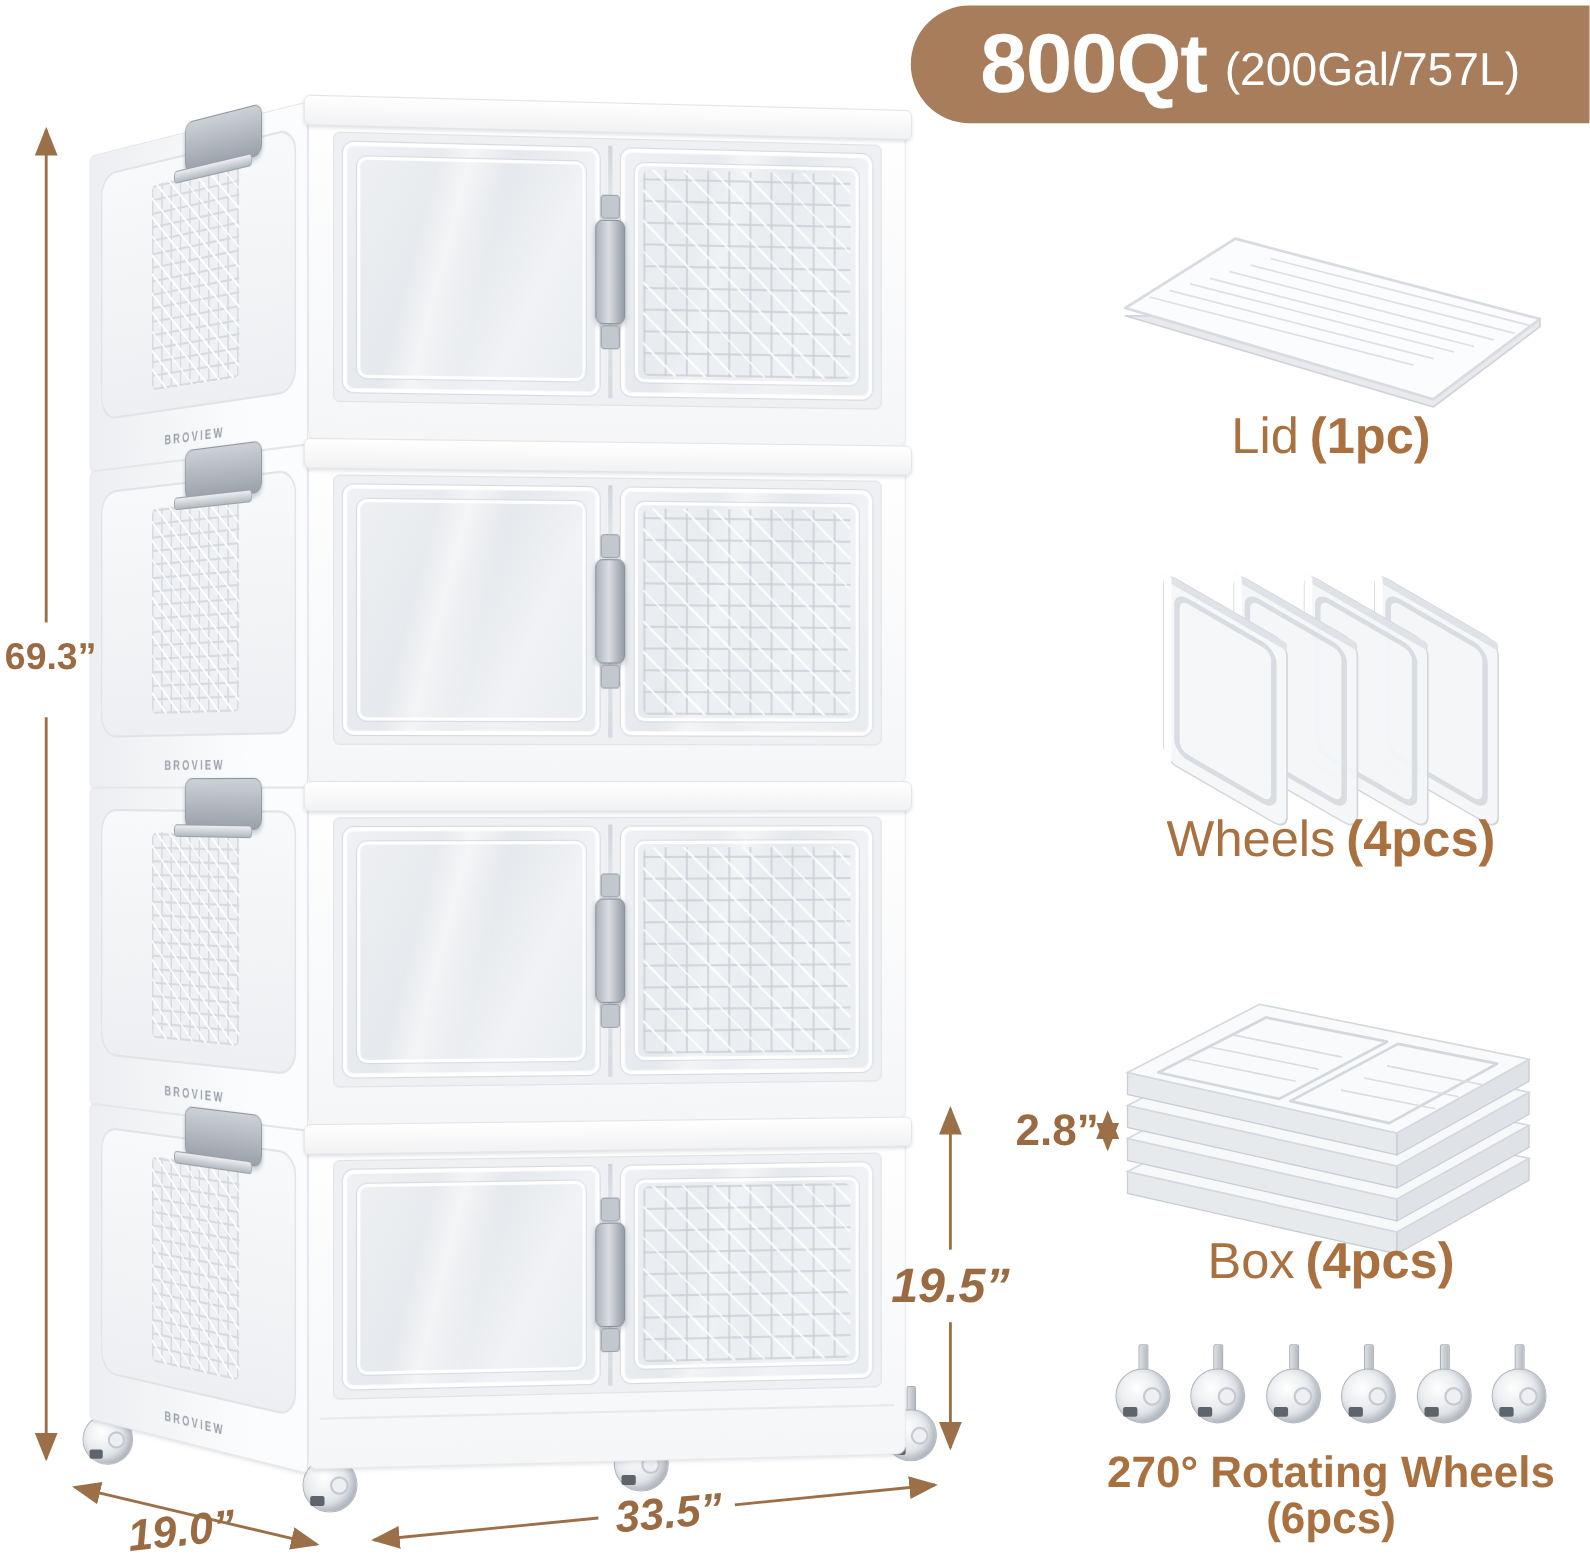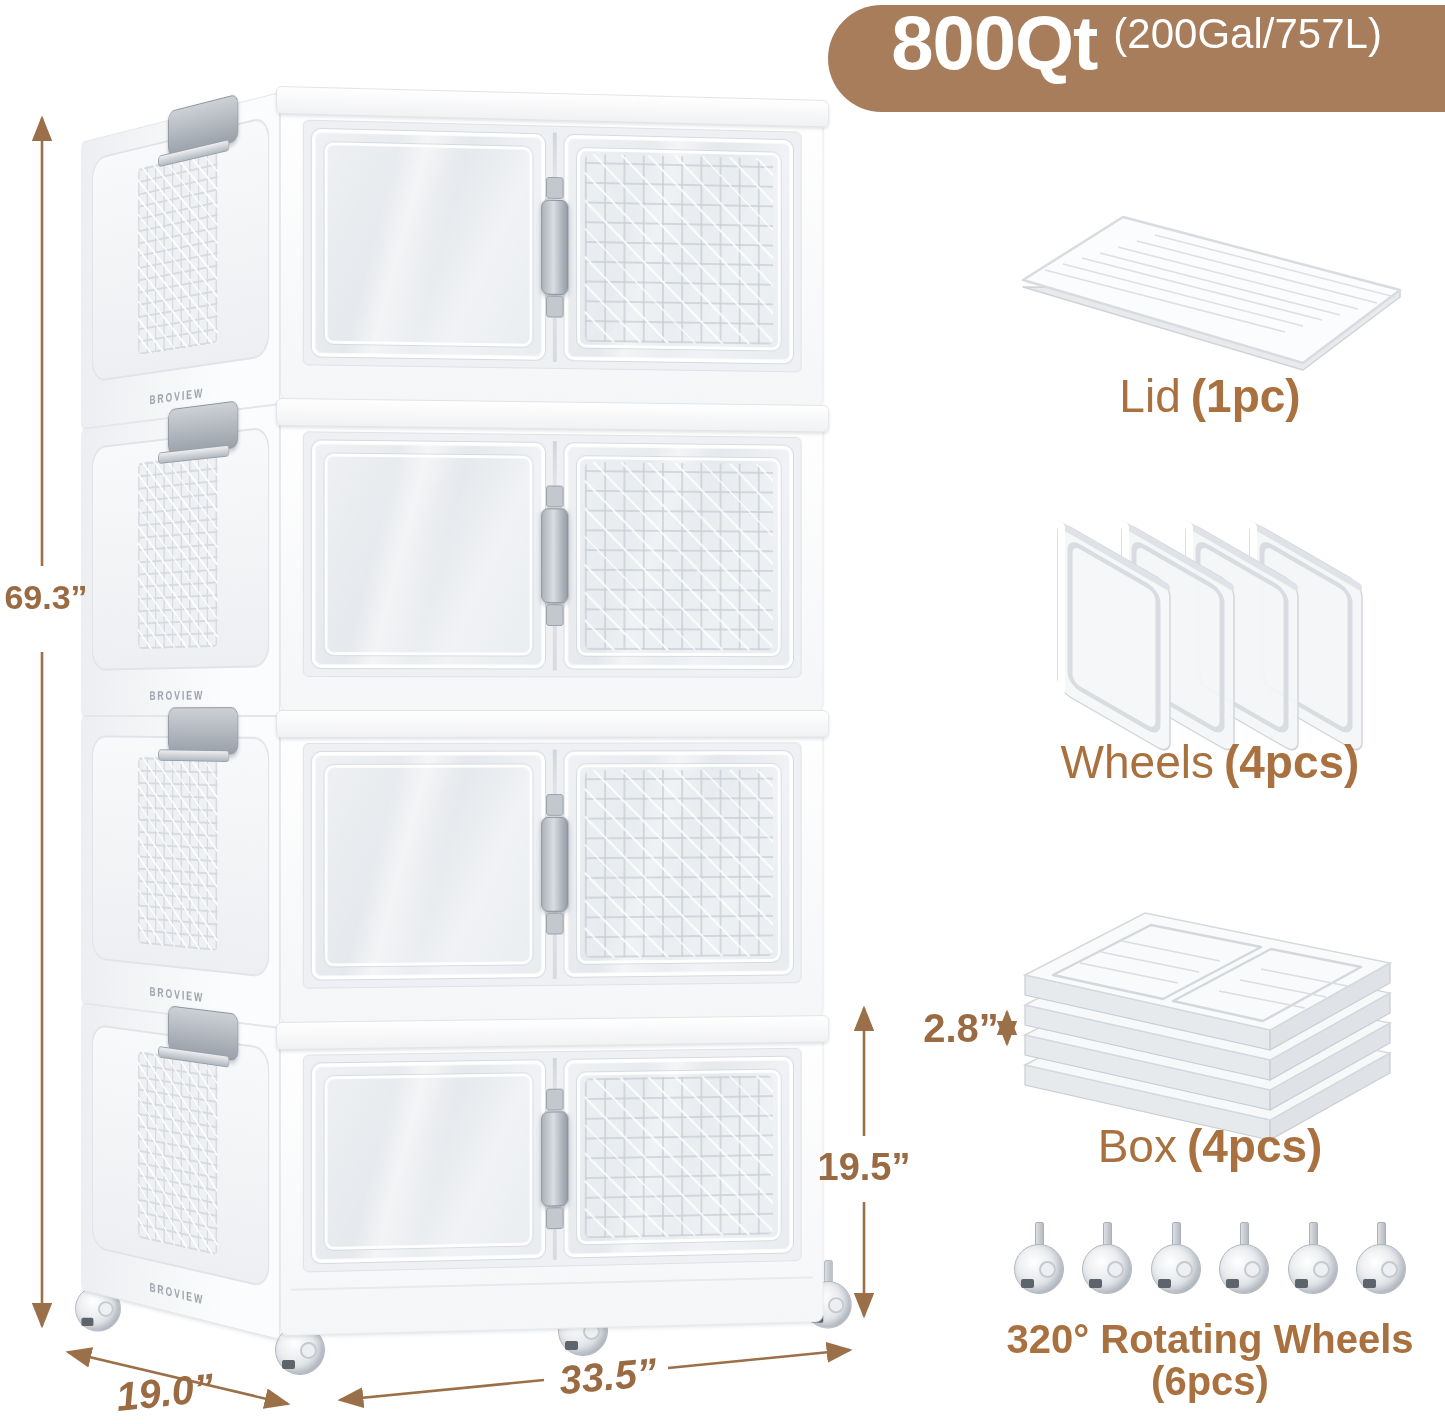--- a/index.html
+++ b/index.html
@@ -6,35 +6,35 @@
   .canvas{
     position:relative; width:1445px; height:1424px; background:#ffffff;
     overflow:hidden; font-family:"Liberation Sans", sans-serif;
     -webkit-font-smoothing:antialiased;
   }
   
   .badge{
     position:absolute; left:828px; top:5px; width:617px; height:107px;
     background:var(--accent-brown,#a87d5b);
     border-radius:54px 0 0 54px;
-    display:flex; align-items:flex-start; justify-content:center; gap:16px;
+    display:flex; align-items:center; justify-content:center; gap:16px;
     z-index:7; color:#fff;
   }
   .badge .big{font-size:76px; font-weight:700; letter-spacing:-1px; line-height:1;}
   .badge .small{font-size:42px; font-weight:400; line-height:1; margin-top:8px;}
 
   
   .arrows{position:absolute; left:0; top:0; z-index:5; pointer-events:none;}
 
   .dim{
     position:absolute; z-index:6; color:var(--dimension-brown,#9a6a43);
     font-weight:700; text-align:center; line-height:1; white-space:nowrap;
   }
   .dim-height{left:-4px; top:580px; width:100px; font-size:34px;}
-  .dim-boxheight{left:810px; top:1148px; width:108px; font-size:38px;}
+  .dim-boxheight{left:810px; top:1148px; width:108px; font-size:44px;font-style:italic;}
   .dim-folded{left:918px; top:1008px; width:86px; font-size:40px;}
   .dim-depth{left:98px; top:1372px; width:134px; font-size:40px; font-style:italic; transform:rotate(-6deg);}
   .dim-width{left:546px; top:1356px; width:124px; font-size:40px; font-style:italic; transform:rotate(-5deg);}
 
   
   .cabinet{position:absolute; inset:0; z-index:1;}
   .side-col{
     position:absolute; left:-20px; top:92px; width:300px; height:1248px;
     transform-origin:right center;
     transform:perspective(2400px) rotateY(-44deg);
@@ -450,17 +450,17 @@
         <div class="slot"></div>
       </div>
     <div class="caster">
         <div class="stem"></div>
         <div class="wheel"></div>
         <div class="hub"></div>
         <div class="slot"></div>
       </div>
   </div>
   <div class="comp-label label-wheels stacked bold-name">
-    <span class="n">320° Rotating Wheels</span>
+    <span class="n">270° Rotating Wheels</span>
       <span class="q">(6pcs)</span>
   </div>
 
 </div>
 
 </body></html>

